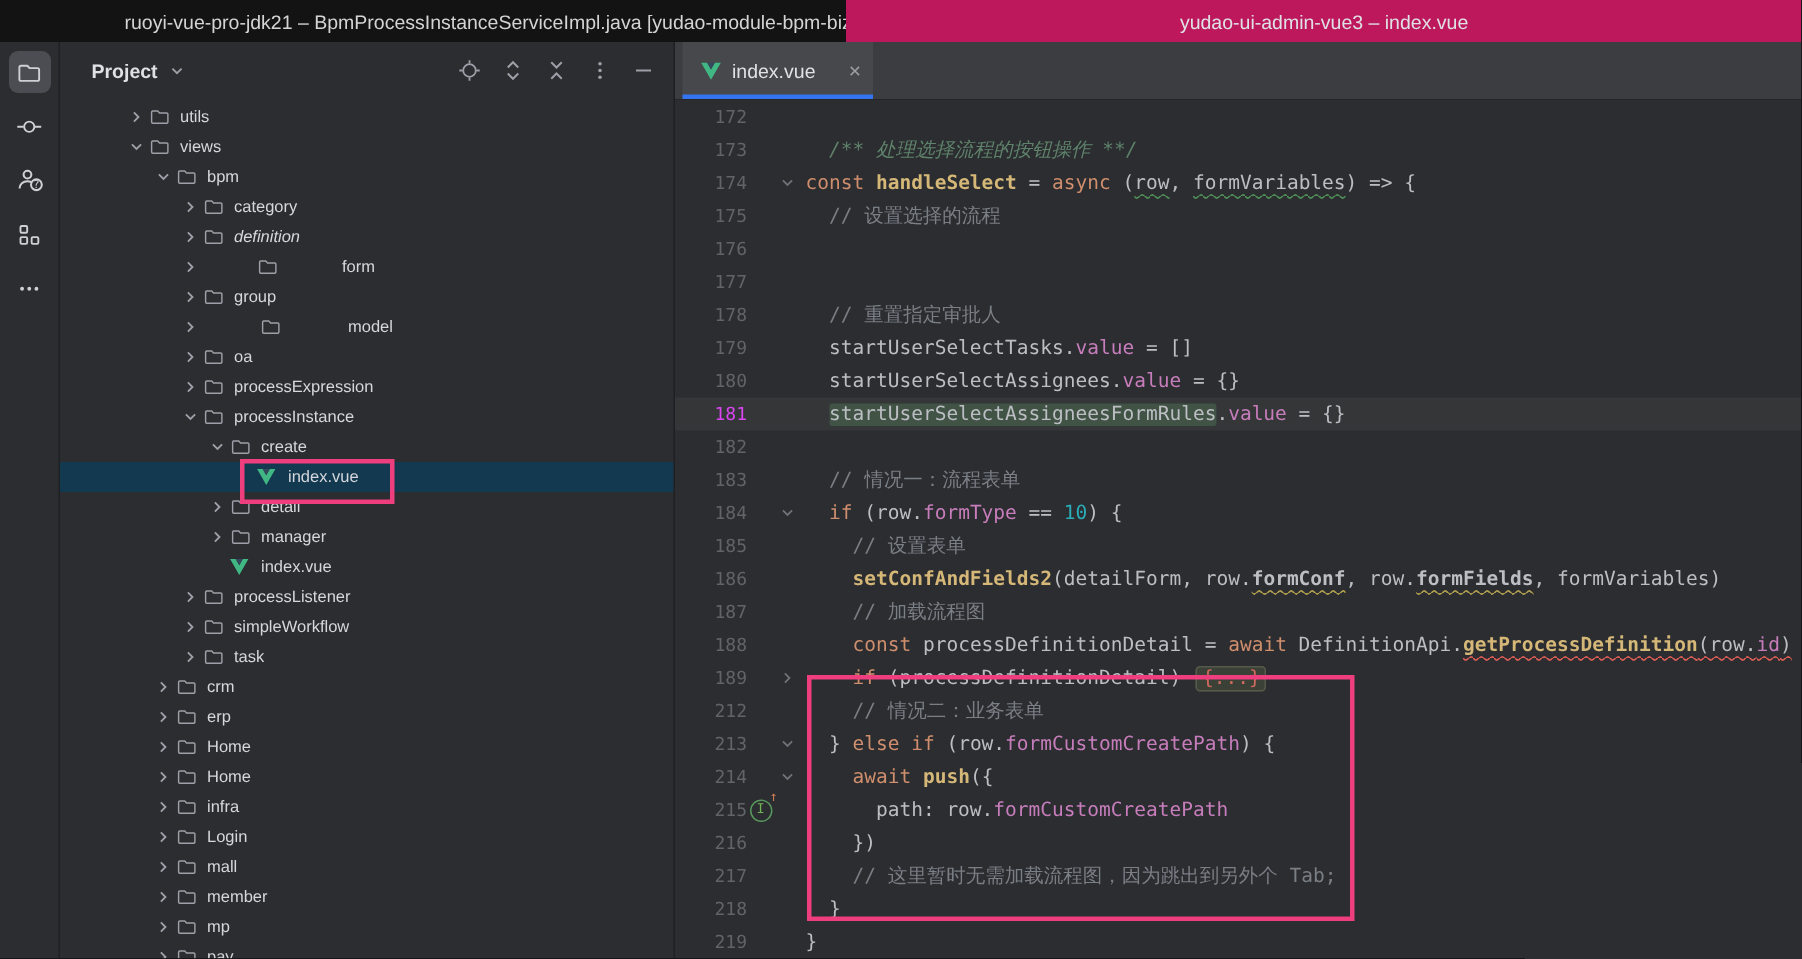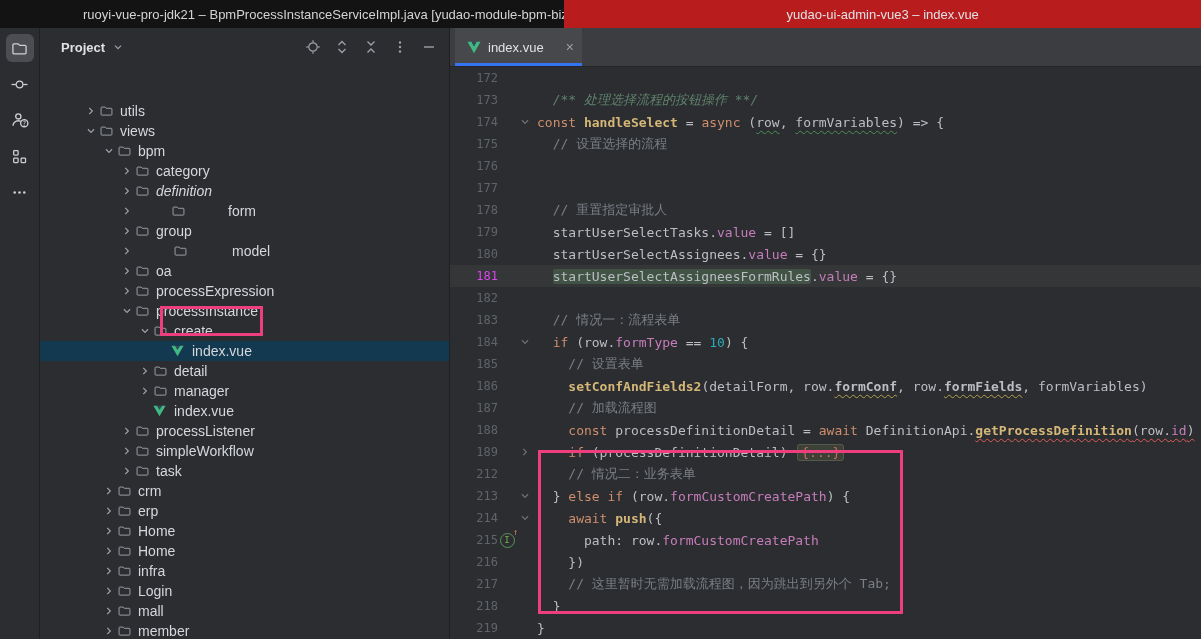--- a/index.html
+++ b/index.html
@@ -3,42 +3,42 @@
 <meta charset="utf-8">
 <style>
   html,body{margin:0;padding:0;background:#000;}
   #page{position:relative;width:1201px;height:639px;overflow:hidden;background:#2b2d30;
         font-family:"Liberation Sans",sans-serif;-webkit-font-smoothing:antialiased;}
 
   
   .titlebar{display:flex;height:28px;font-size:13px;}
   .tb-seg{display:flex;align-items:center;justify-content:center;overflow:hidden;white-space:nowrap;}
   .tb-left{width:576px;background:#131314;color:#d4d4d4;padding-left:90px;box-sizing:border-box;}
-  .tb-mid{width:652px;background:#b91c1c;color:#dfe1e5;}
+  .tb-mid{width:652px;background:#be185d;color:#dfe1e5;}
   .tb-right{flex:1;background:#131314;}
 
   
   .main{display:flex;height:611px;}
 
   
   .stripe{width:39px;background:#2b2d30;border-right:1px solid #1f2023;display:flex;flex-direction:column;
           align-items:center;padding-top:6px;gap:8px;flex:none;}
   .stripe-btn{width:28px;height:28px;border-radius:6px;display:flex;align-items:center;justify-content:center;color:#ced0d6;}
   .stripe-btn.active{background:#4b4d52;}
   .stripe svg{display:block;}
 
   
   .project{width:409px;background:#2b2d30;border-right:1px solid #1f2023;display:flex;flex-direction:column;flex:none;}
   .project-header{height:38px;display:flex;align-items:center;padding:0 10px 0 21px;color:#dfe1e5;flex:none;}
   .project-title{font-weight:700;font-size:13px;}
   .ph-chev{margin-left:6px;color:#9da0a8;display:flex;}
   .header-icons{margin-left:auto;display:flex;gap:9px;color:#9da0a8;align-items:center;}
   .hicon{width:20px;height:20px;display:flex;align-items:center;justify-content:center;}
 
-  .tree{flex:1;overflow:hidden;font-size:14px;color:#d5d7dc;padding-top:2px;margin-top:33px;}
+  .tree{flex:1;overflow:hidden;font-size:11px;color:#d5d7dc;padding-top:2px;}
   .tree-row{height:20px;display:flex;align-items:center;box-sizing:border-box;}
   .tree-row.selected{background:#12394f;}
   .chev{width:16px;height:16px;flex:none;display:flex;align-items:center;justify-content:center;color:#9da0a8;}
   .ticon{width:18px;height:16px;flex:none;display:flex;align-items:center;justify-content:flex-start;}
   .tlabel{margin-left:3px;white-space:nowrap;}
 
   
   .editor{flex:1;display:flex;flex-direction:column;min-width:0;background:#2b2d30;}
   .tabbar{height:38px;background:#3b3d40;border-bottom:1px solid #242629;display:flex;flex:none;}
   .tab{width:127px;margin-left:5px;background:#46484c;display:flex;align-items:center;gap:7px;

